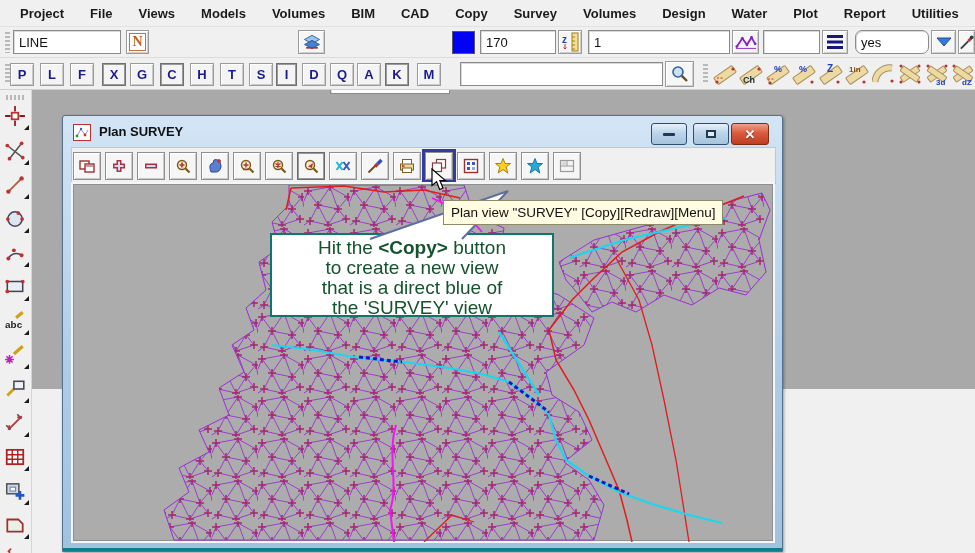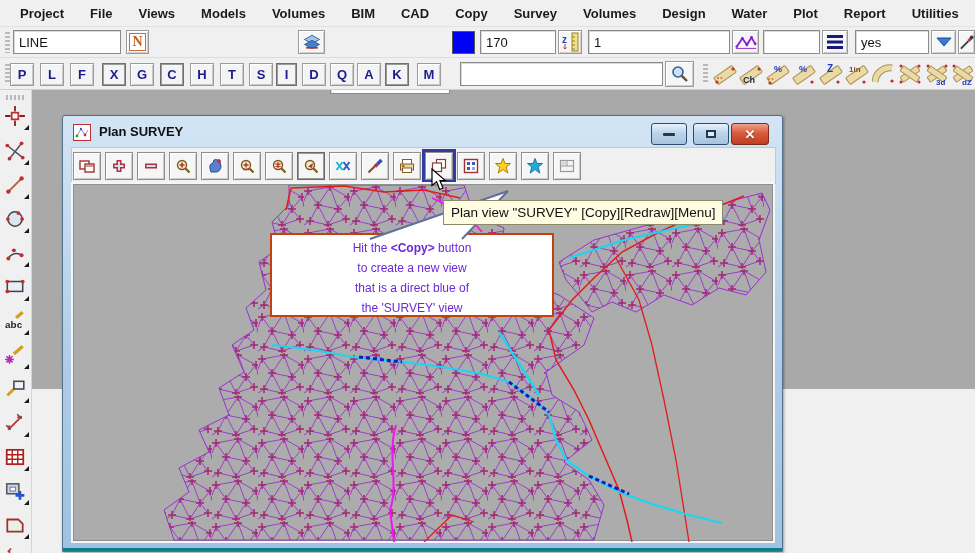--- a/index.html
+++ b/index.html
@@ -69,22 +69,22 @@
   .tbtn.hl { outline:3px solid #333b9e; outline-offset:0px; }
   .wcontent { position:absolute; left:10px; top:68px; width:700px; height:357px; background:#acacac;
               border:1px solid #8f8f8f; box-shadow:0 0 0 2px #f2f7fc; }
   .tealbar { position:absolute; left:0px; bottom:0px; width:100%; height:3px; background:#0d7e89; }
 
   
   .tooltip { position:absolute; left:443px; top:200px; height:25px; z-index:50;
              background:#fffce1; border:1px solid #8c8a68; font-size:13.5px; color:#111;
              display:flex; align-items:center; padding:0 7px; white-space:nowrap; }
   .callout { position:absolute; left:270px; top:233px; width:284px; height:84px; z-index:45;
-             background:#fff; border:2px solid #c2410c; text-align:center; font-size:12px;
-             line-height:20px; color:#6d28d9; padding-top:3px; }
+             background:#fff; border:2px solid #0f766e; text-align:center; font-size:19px;
+             line-height:20px; color:#14532d; padding-top:3px; }
   .callout b { font-weight:bold; }
   .tail { position:absolute; left:355px; top:186px; z-index:46; }
   .cursor { position:absolute; left:431px; top:168px; z-index:60; }
 </style>
 </head>
 <body>
 
 <div class="screen">
 
   <div class="menubar">
@@ -145,21 +145,21 @@
         </svg>
     </div>
     <input class="fld" style="left: 763px; width: 57px;" value="">
     <div class="ibtn" style="left:822px;width:26px">
       <svg width="18" height="16" viewBox="0 0 18 16">
           <rect x="1" y="1" width="16" height="3" fill="#181878"></rect>
           <rect x="1" y="6.5" width="16" height="3" fill="#181878"></rect>
           <rect x="1" y="12" width="16" height="3" fill="#181878"></rect>
         </svg>
     </div>
-    <input class="fld" style="left: 855px; width: 74px;" value="yes">
+    <input class="fld" style="left: 855px; width: 74px; border-radius: 7px;" value="yes">
     <div class="ibtn" style="left:931px;width:25px">
       <svg width="16" height="12" viewBox="0 0 16 12">
           <path d="M1 2h14L8 10z" fill="#3878d8" stroke="#1b4f9e"></path>
         </svg>
     </div>
     <div class="ibtn" style="left:958px;width:17px;overflow:hidden">
       <svg width="16" height="18" viewBox="0 0 16 18">
           <path d="M2 16l8-8" stroke="#304050" stroke-width="2"></path>
           <path d="M10 8l3-3" stroke="#c03030" stroke-width="3"></path>
           <circle cx="13.5" cy="4" r="2" fill="#304050"></circle>

